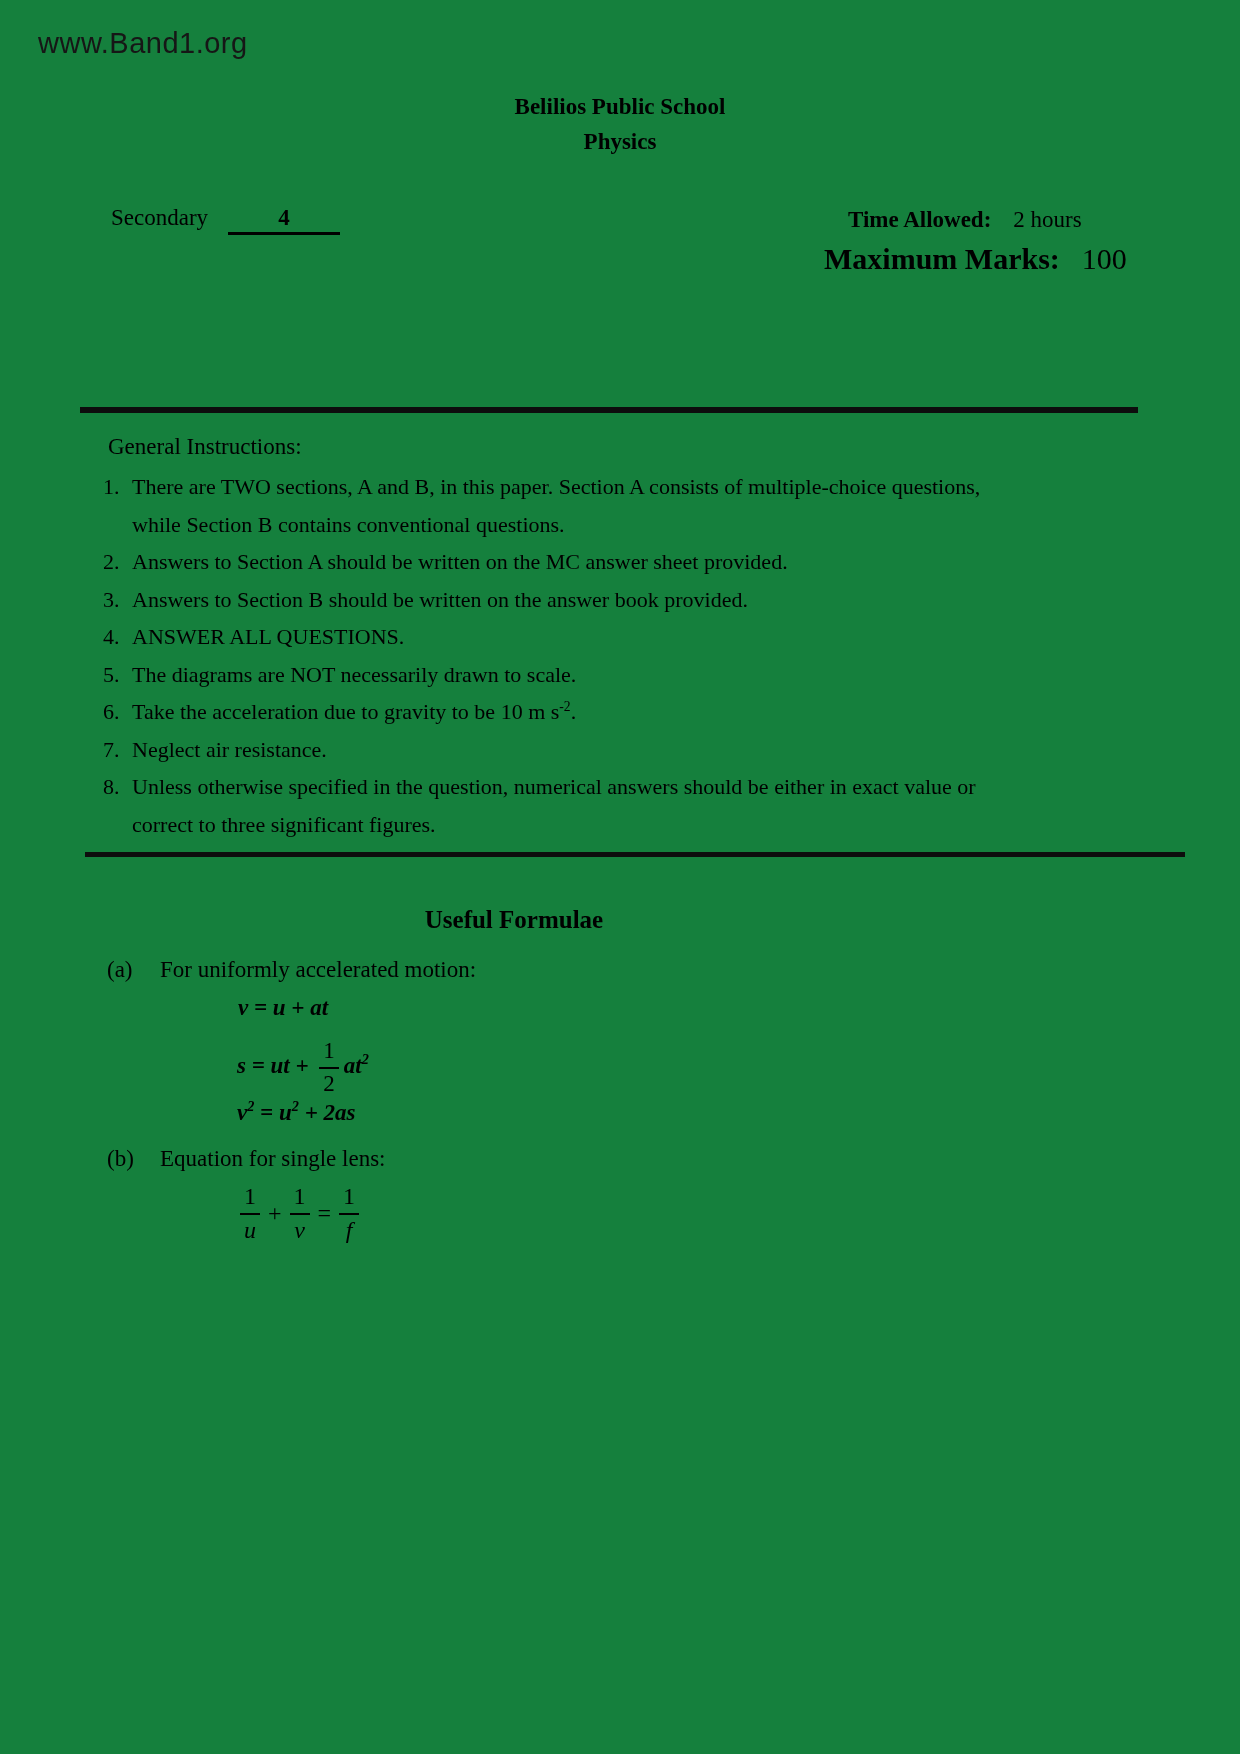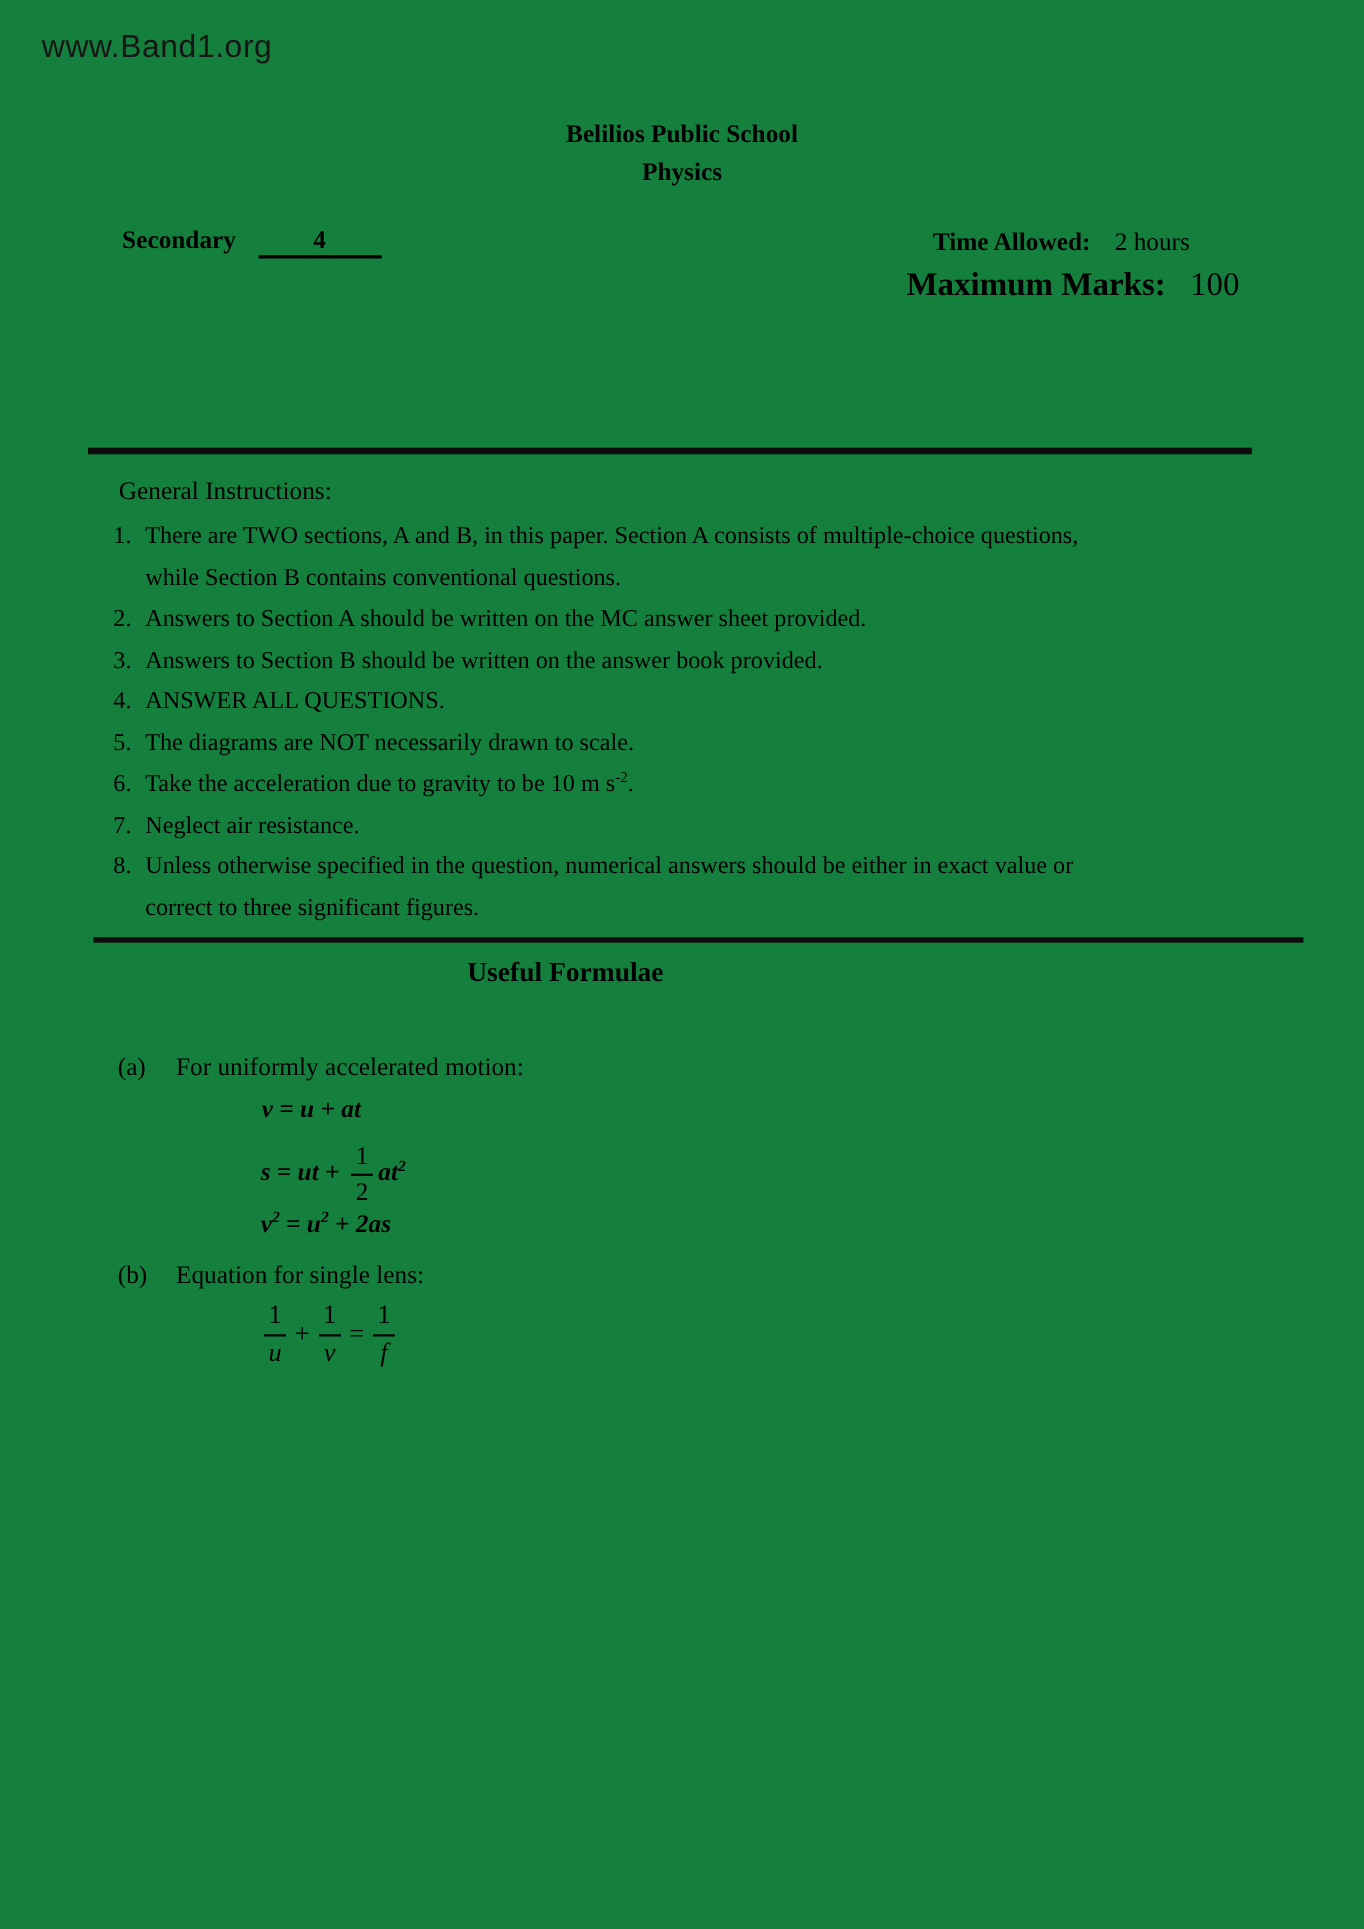--- a/index.html
+++ b/index.html
@@ -8,25 +8,25 @@
     background:#15803d; color:#000;
     font-family:"Liberation Serif", serif;
     overflow:hidden;
   }
   .watermark {
     position:absolute; left:38px; top:27px;
     font-family:"Liberation Sans", sans-serif;
     font-size:29px; color:#161616; letter-spacing:0.5px;
   }
   .header {
-    position:absolute; left:0; top:104px; width:1240px;
+    position:absolute; left:0; top:89px; width:1240px;
     text-align:center; font-weight:bold; font-size:23px; line-height:35px;
   }
   .meta-left { position:absolute; left:111px; top:205px; font-size:23px; }
-  .meta-left .lbl { font-weight:bold; }
+  .meta-left .lbl { font-weight:normal; }
   .sec-blank {
     display:inline-block; width:112px; margin-left:20px;
     border-bottom:3px solid #000; text-align:center;
     font-weight:bold; padding-bottom:1px;
   }
   .meta-right-1 { position:absolute; left:848px; top:207px; font-size:23px; }
   .meta-right-2 { position:absolute; left:824px; top:242px; font-size:30px; }
   .meta-right-1 .lbl, .meta-right-2 .lbl { font-weight:bold; }
   .meta-right-1 .val { margin-left:22px; }
   .meta-right-2 .val { margin-left:22px; }
@@ -42,21 +42,21 @@
   .rule-top    { position:absolute; left:80px; top:407px; width:1058px; height:6px; background:#0d0d0d; }
   .rule-bottom { position:absolute; left:85px; top:852px; width:1100px; height:5px; background:#0d0d0d; }
   .instr-title { position:absolute; left:108px; top:434px; font-size:23px; font-weight:normal; }
   .instr-list  { position:absolute; left:103px; top:468px; width:1085px; font-size:22px; }
   .instr-row   { display:flex; line-height:37.5px; }
   .instr-num   { flex:none; width:29px; }
   .instr-text  { flex:1; white-space:pre-wrap; }
   .b { font-weight:normal;text-align:center; }
   sup { font-size:0.62em; vertical-align:super; line-height:0; }
   .formulae-title {
-    position:absolute; left:0; top:871px; width:1028px;
+    position:absolute; left:0; top:906px; width:1028px;
     text-align:center; font-weight:bold; font-size:25px;
   }
   .sect-row { position:absolute; font-size:23px; display:flex; }
   .sect-a { left:107px; top:957px; }
   .sect-b { left:107px; top:1146px; }
   .sect-lbl { flex:none; width:53px; }
   .eq { position:absolute; font-size:23px; font-weight:bold; font-style:italic; }
   .eq-1 { left:238px; top:995px; }
   .eq-2 { left:237px; top:1038px; }
   .eq-3 { left:237px; top:1100px; }

